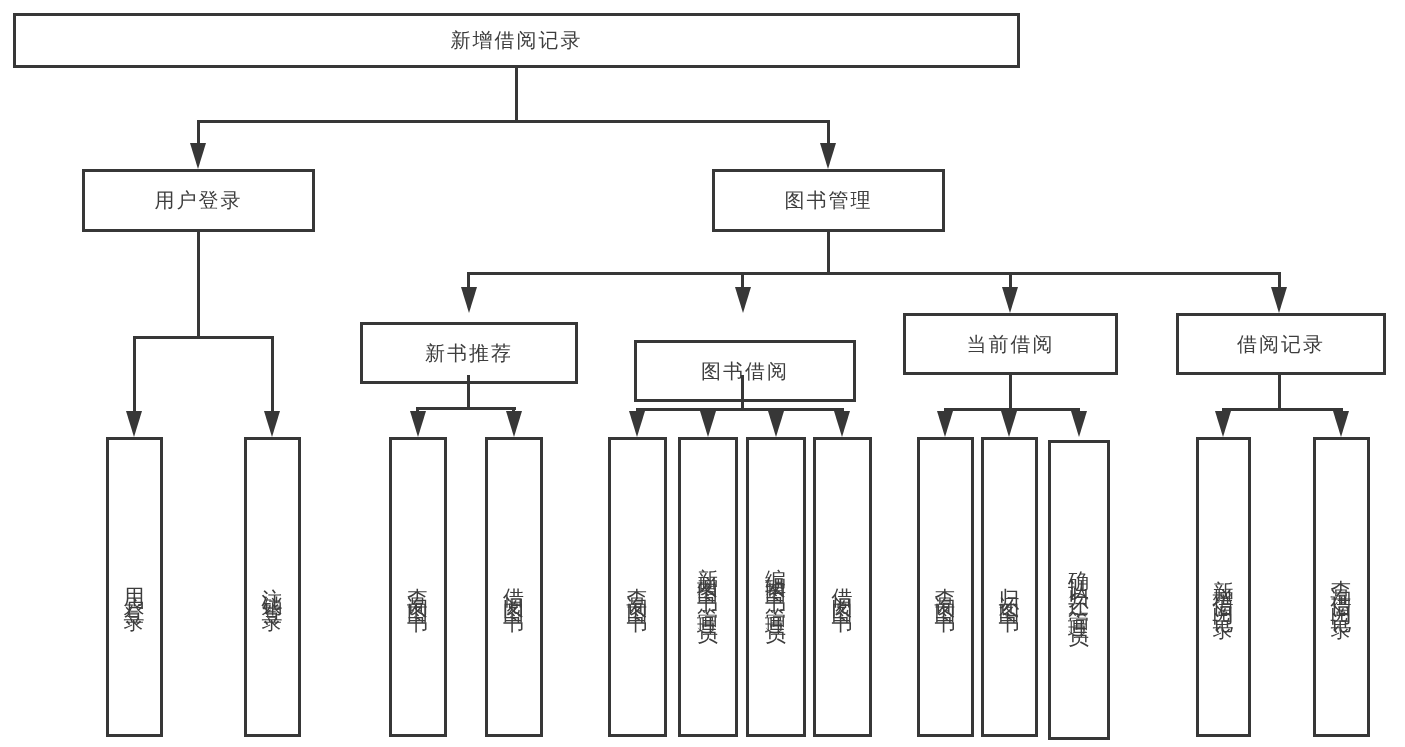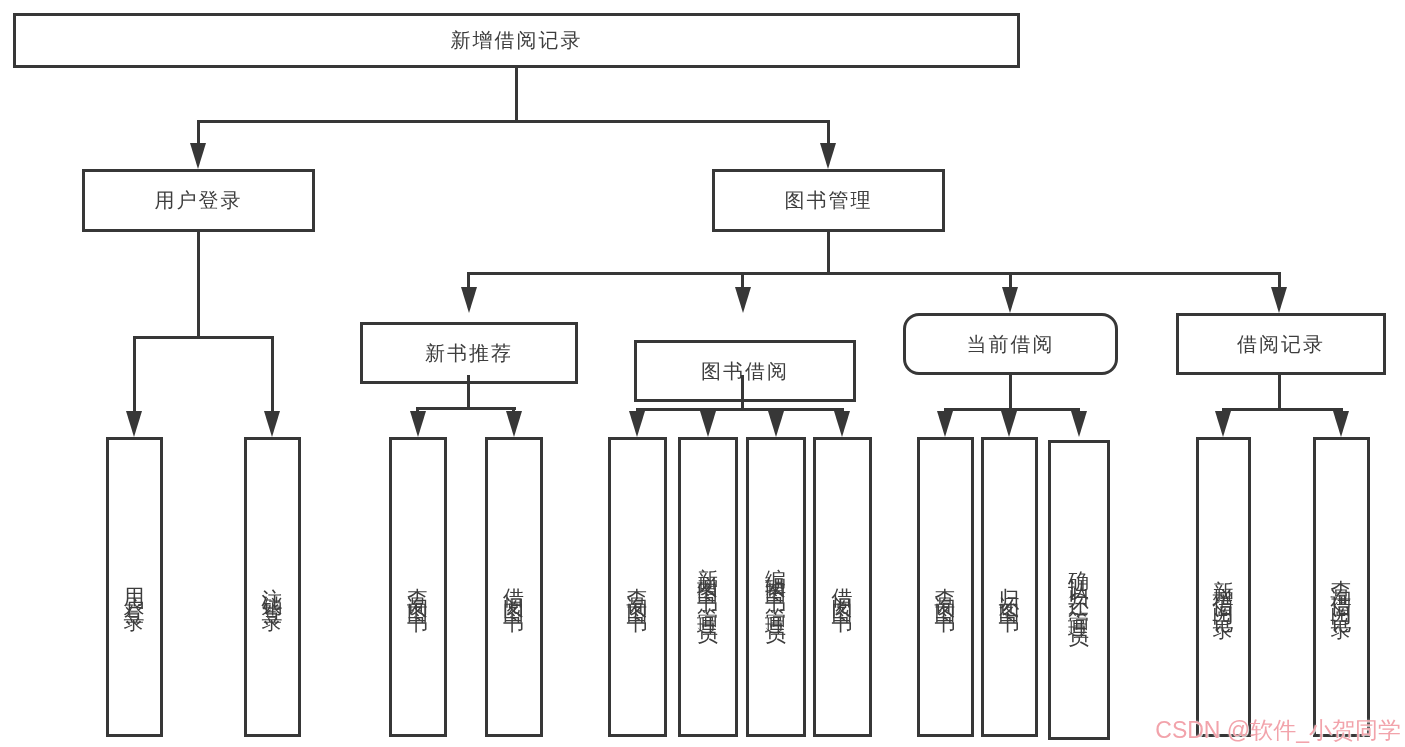--- a/index.html
+++ b/index.html
@@ -86,21 +86,21 @@
   <div class="arrow" style="left:461px; top:287px;"></div>
   <div class="vline" style="left:741px; top:272px; height:17px;"></div>
   <div class="arrow" style="left:735px; top:287px;"></div>
   <div class="vline" style="left:1009px; top:272px; height:17px;"></div>
   <div class="arrow" style="left:1002px; top:287px;"></div>
   <div class="vline" style="left:1278px; top:272px; height:17px;"></div>
   <div class="arrow" style="left:1271px; top:287px;"></div>
 
   <div class="node h" style="left:360px; top:322px; width:218px; height:62px;">新书推荐</div>
   <div class="node h" style="left:634px; top:313px; width:222px; height:62px;margin-top:27px;">图书借阅</div>
-  <div class="node h" style="left:903px; top:313px; width:215px; height:62px;border-radius:16px;">当前借阅</div>
+  <div class="node h" style="left:903px; top:313px; width:215px; height:62px;">当前借阅</div>
   <div class="node h" style="left:1176px; top:313px; width:210px; height:62px;">借阅记录</div>
 
   <div class="vline" style="left:467px; top:375px; height:32px;"></div>
   <div class="hline" style="left:416px; top:407px; width:100px;"></div>
   <div class="vline" style="left:416px; top:407px; height:6px;"></div>
   <div class="arrow" style="left:410px; top:411px;"></div>
   <div class="vline" style="left:512px; top:407px; height:6px;"></div>
   <div class="arrow" style="left:506px; top:411px;"></div>
 
   <div class="vline" style="left:741px; top:375px; height:33px;"></div>
@@ -141,15 +141,14 @@
   <div class="node v" style="left:746px; top:437px; width:60px; height:300px;">编辑图书（管理员）</div>
   <div class="node v" style="left:813px; top:437px; width:59px; height:300px;">借阅图书</div>
 
   <div class="node v" style="left:917px; top:437px; width:57px; height:300px;">查询图书</div>
   <div class="node v" style="left:981px; top:437px; width:57px; height:300px;">归还图书</div>
   <div class="node v" style="left:1048px; top:440px; width:62px; height:300px;">确认归还（管理员）</div>
 
   <div class="node v" style="left:1196px; top:437px; width:55px; height:300px;">新增借阅记录</div>
   <div class="node v" style="left:1313px; top:437px; width:57px; height:300px;">查询借阅记录</div>
 
-  <div class="watermark">CSDN @软件_小贺同学</div>
 
 </div>
 
 </body></html>

